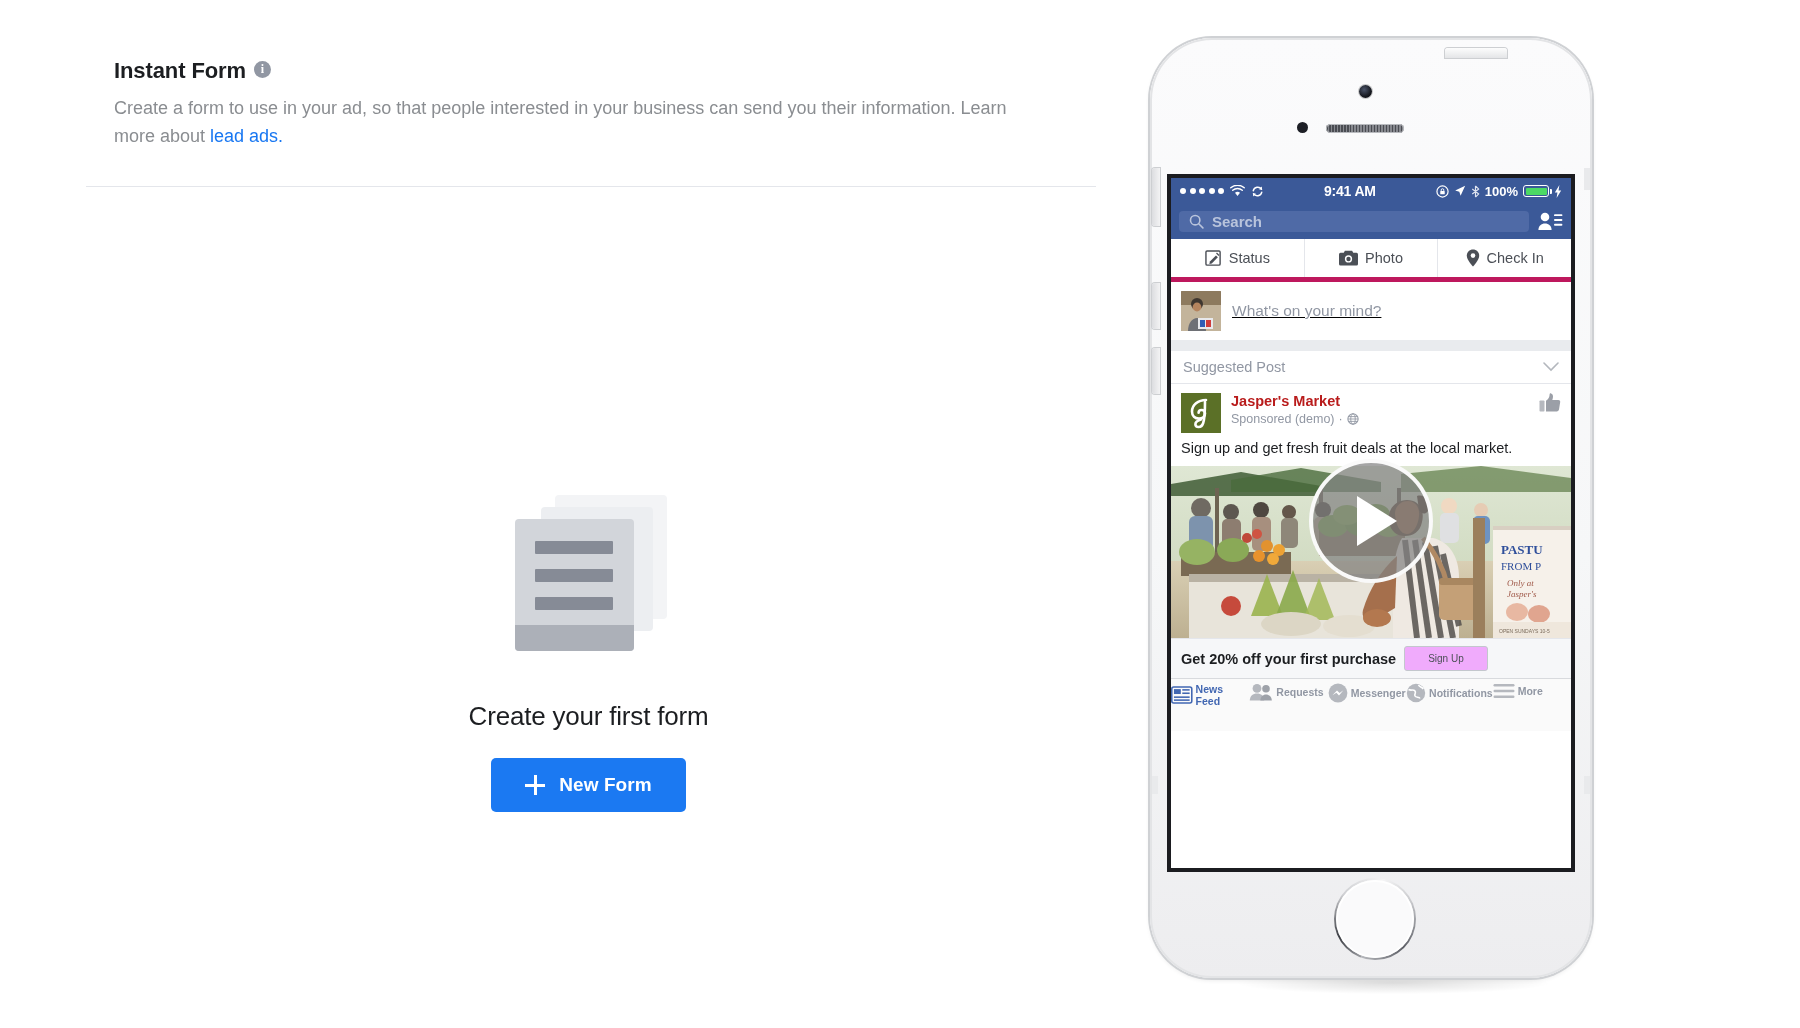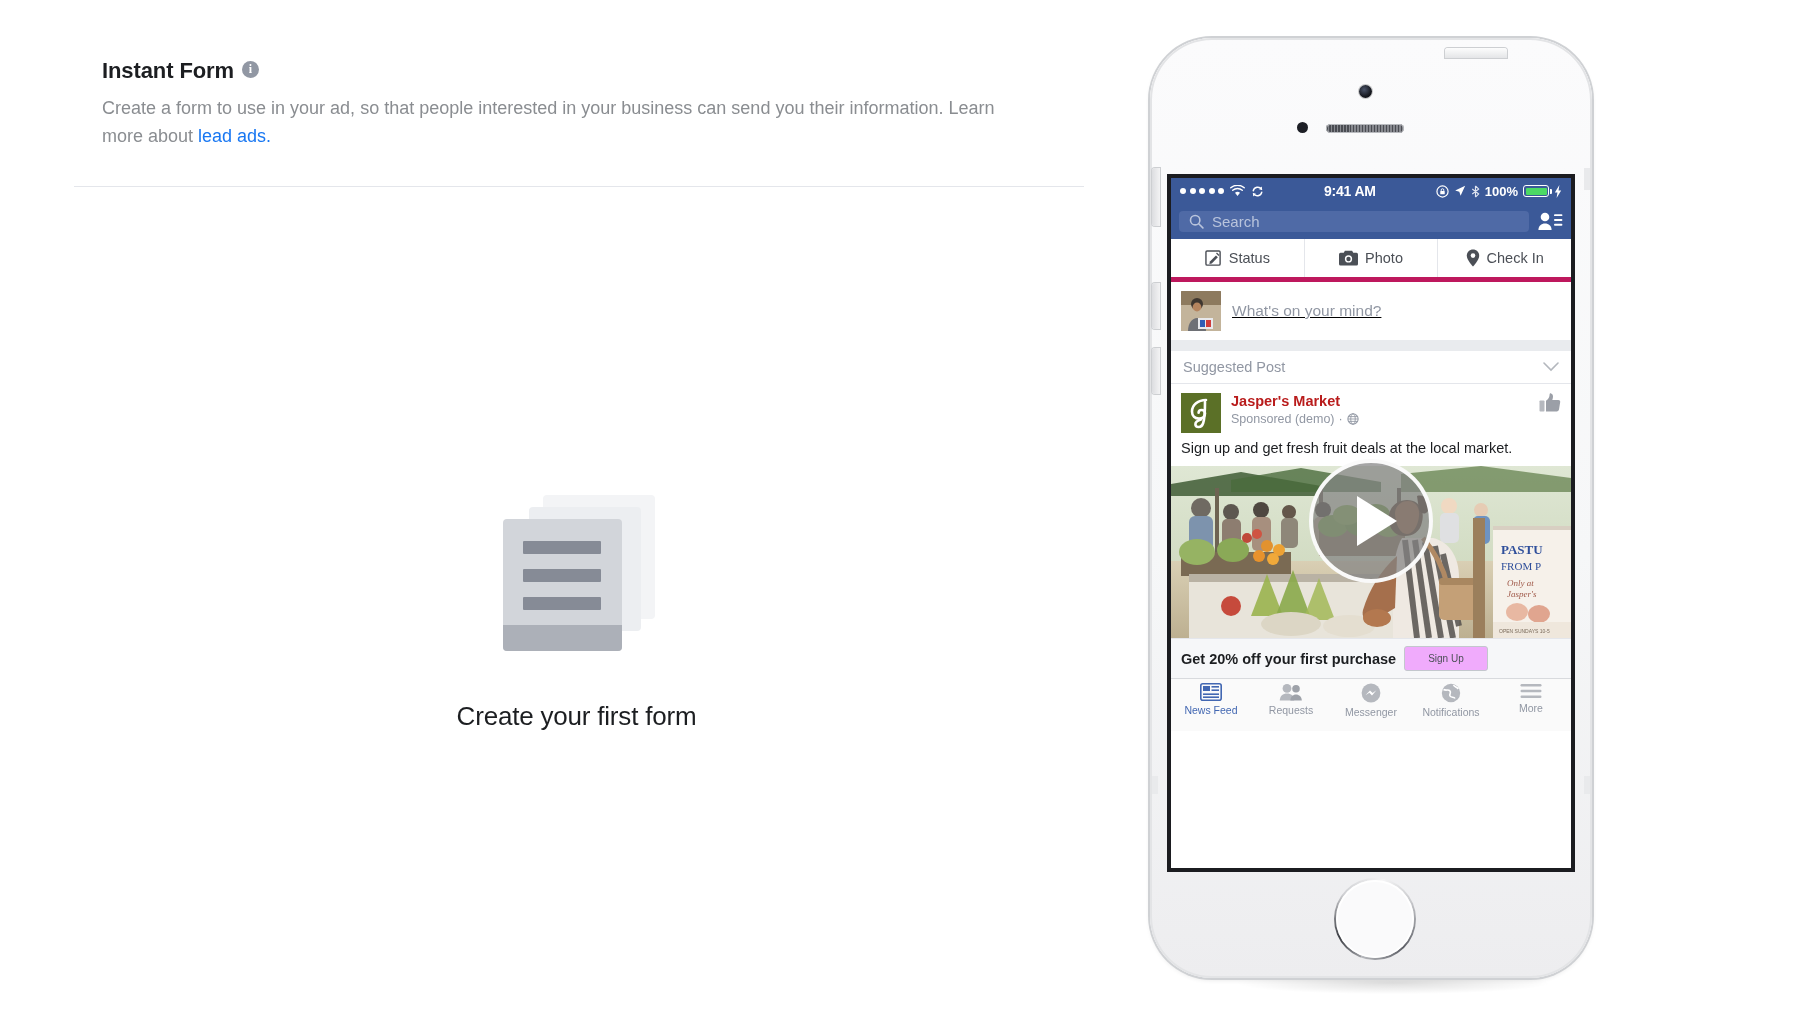--- a/index.html
+++ b/index.html
@@ -12,21 +12,21 @@
     height: 1028px;
     position: relative;
     overflow: hidden;
     font-family: "Liberation Sans", sans-serif;
     -webkit-font-smoothing: antialiased;
   }
 
   
   .left-panel {
     position: absolute;
-    left: 4px; top: 0;
+    left: 16px; top: 0;
     width: 1140px;
     height: 1028px;
     padding-left: 19px;
   }
   .section-head {
     position: absolute;
     left: 98px;
     top: 58px;
     width: 1000px;
   }
@@ -326,20 +326,21 @@
   }
   .search-box {
     flex: 1;
     height: 21px;
     background: #4f6aa6;
     border-radius: 4px;
     display: flex;
     align-items: center;
     padding: 0 10px;
     gap: 8px;
+    font-weight: bold;
   }
   .search-box span {
     color: #b9c4dc;
     font-size: 15px;
   }
   .friends-icon { width: 26px; height: 22px; flex: none; }
 
   .composer-actions {
     display: flex;
     background: #fff;
@@ -471,25 +472,26 @@
     display: flex;
     background: #fafafa;
     border-top: 1px solid #d8dade;
     height: 48px;
     align-items: flex-start;
     padding-top: 4px;
   }
   .tabbar .tab {
     flex: 1;
     display: flex;
-    flex-direction: column;
+    flex-direction: row;
     align-items: center;
     gap: 3px;
     font-size: 10.5px;
     color: #9197a3;
+    font-weight: bold;
   }
   .tabbar .tab.active { color: #4267b2; }
 
   .play-overlay {
     position: absolute;
     left: 50%;
     top: 281px;
     transform: translateX(-50%);
     width: 116px;
     height: 116px;
@@ -527,20 +529,24 @@
       <div class="sheet sheet-back"></div>
       <div class="sheet sheet-mid"></div>
       <div class="sheet sheet-front">
         <div class="bar bar1"></div>
         <div class="bar bar2"></div>
         <div class="bar bar3"></div>
         <div class="footer-strip"></div>
       </div>
     </div>
     <h2 class="empty-title">Create your first form</h2>
+    <button class="new-form-btn">
+      <span class="plus-icon"></span>
+      <span>New Form</span>
+    </button>
   </div>
 </div>
 
 <div class="phone-wrap">
   <div class="phone-shadow"></div>
 
   <div class="phone-body">
     <div class="btn-power"></div>
     <div class="btn-mute"></div>
     <div class="btn-volup"></div>

